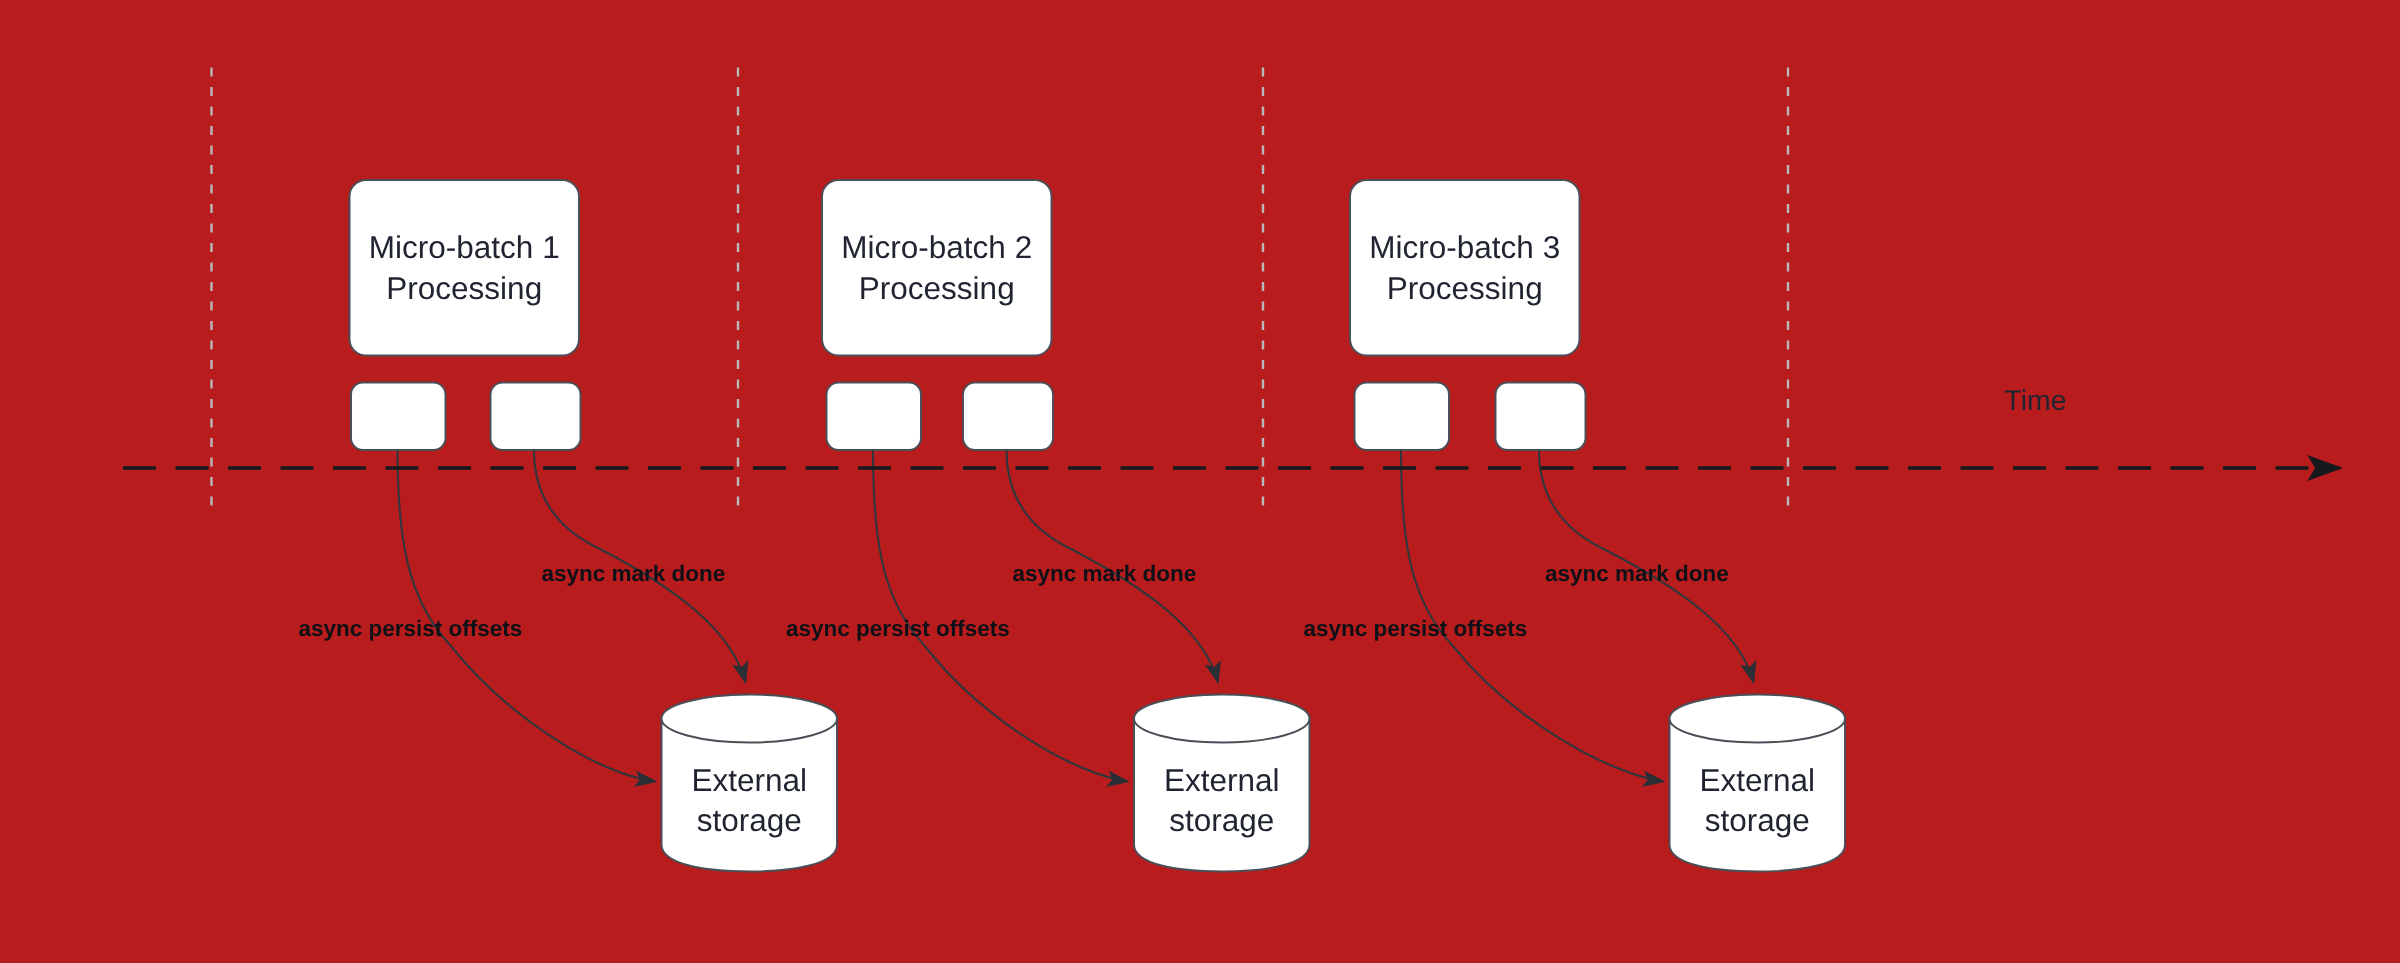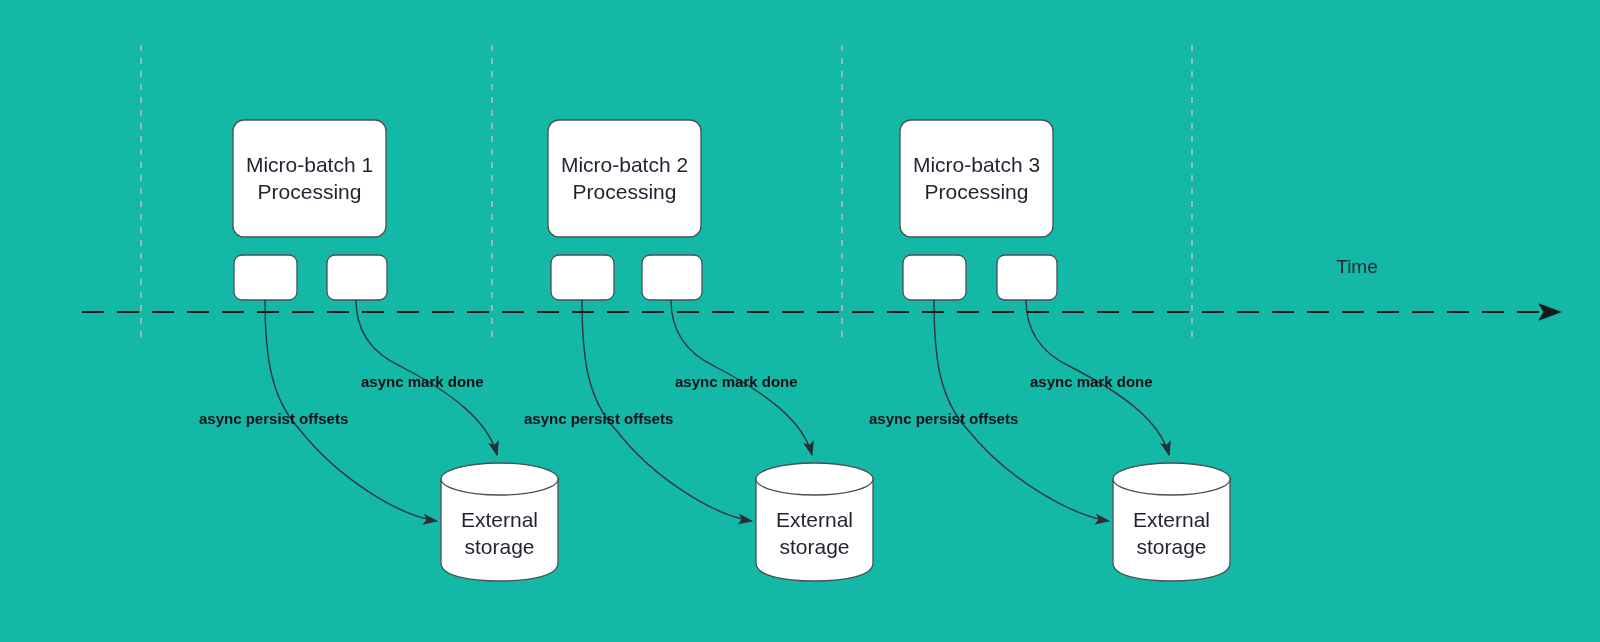--- a/index.html
+++ b/index.html
@@ -9,21 +9,21 @@
     background: #ffffff;
   }
   body {
     font-family: "Liberation Sans", sans-serif;
     -webkit-font-smoothing: antialiased;
   }
   #canvas {
     position: relative;
     width: 1600px;
     height: 642px;
-    background: #14b8a6;
+    background: #b91c1c;
     overflow: hidden;
   }
   #diagram-svg {
     position: absolute;
     left: 0;
     top: 0;
     width: 1600px;
     height: 642px;
     display: block;
   }

